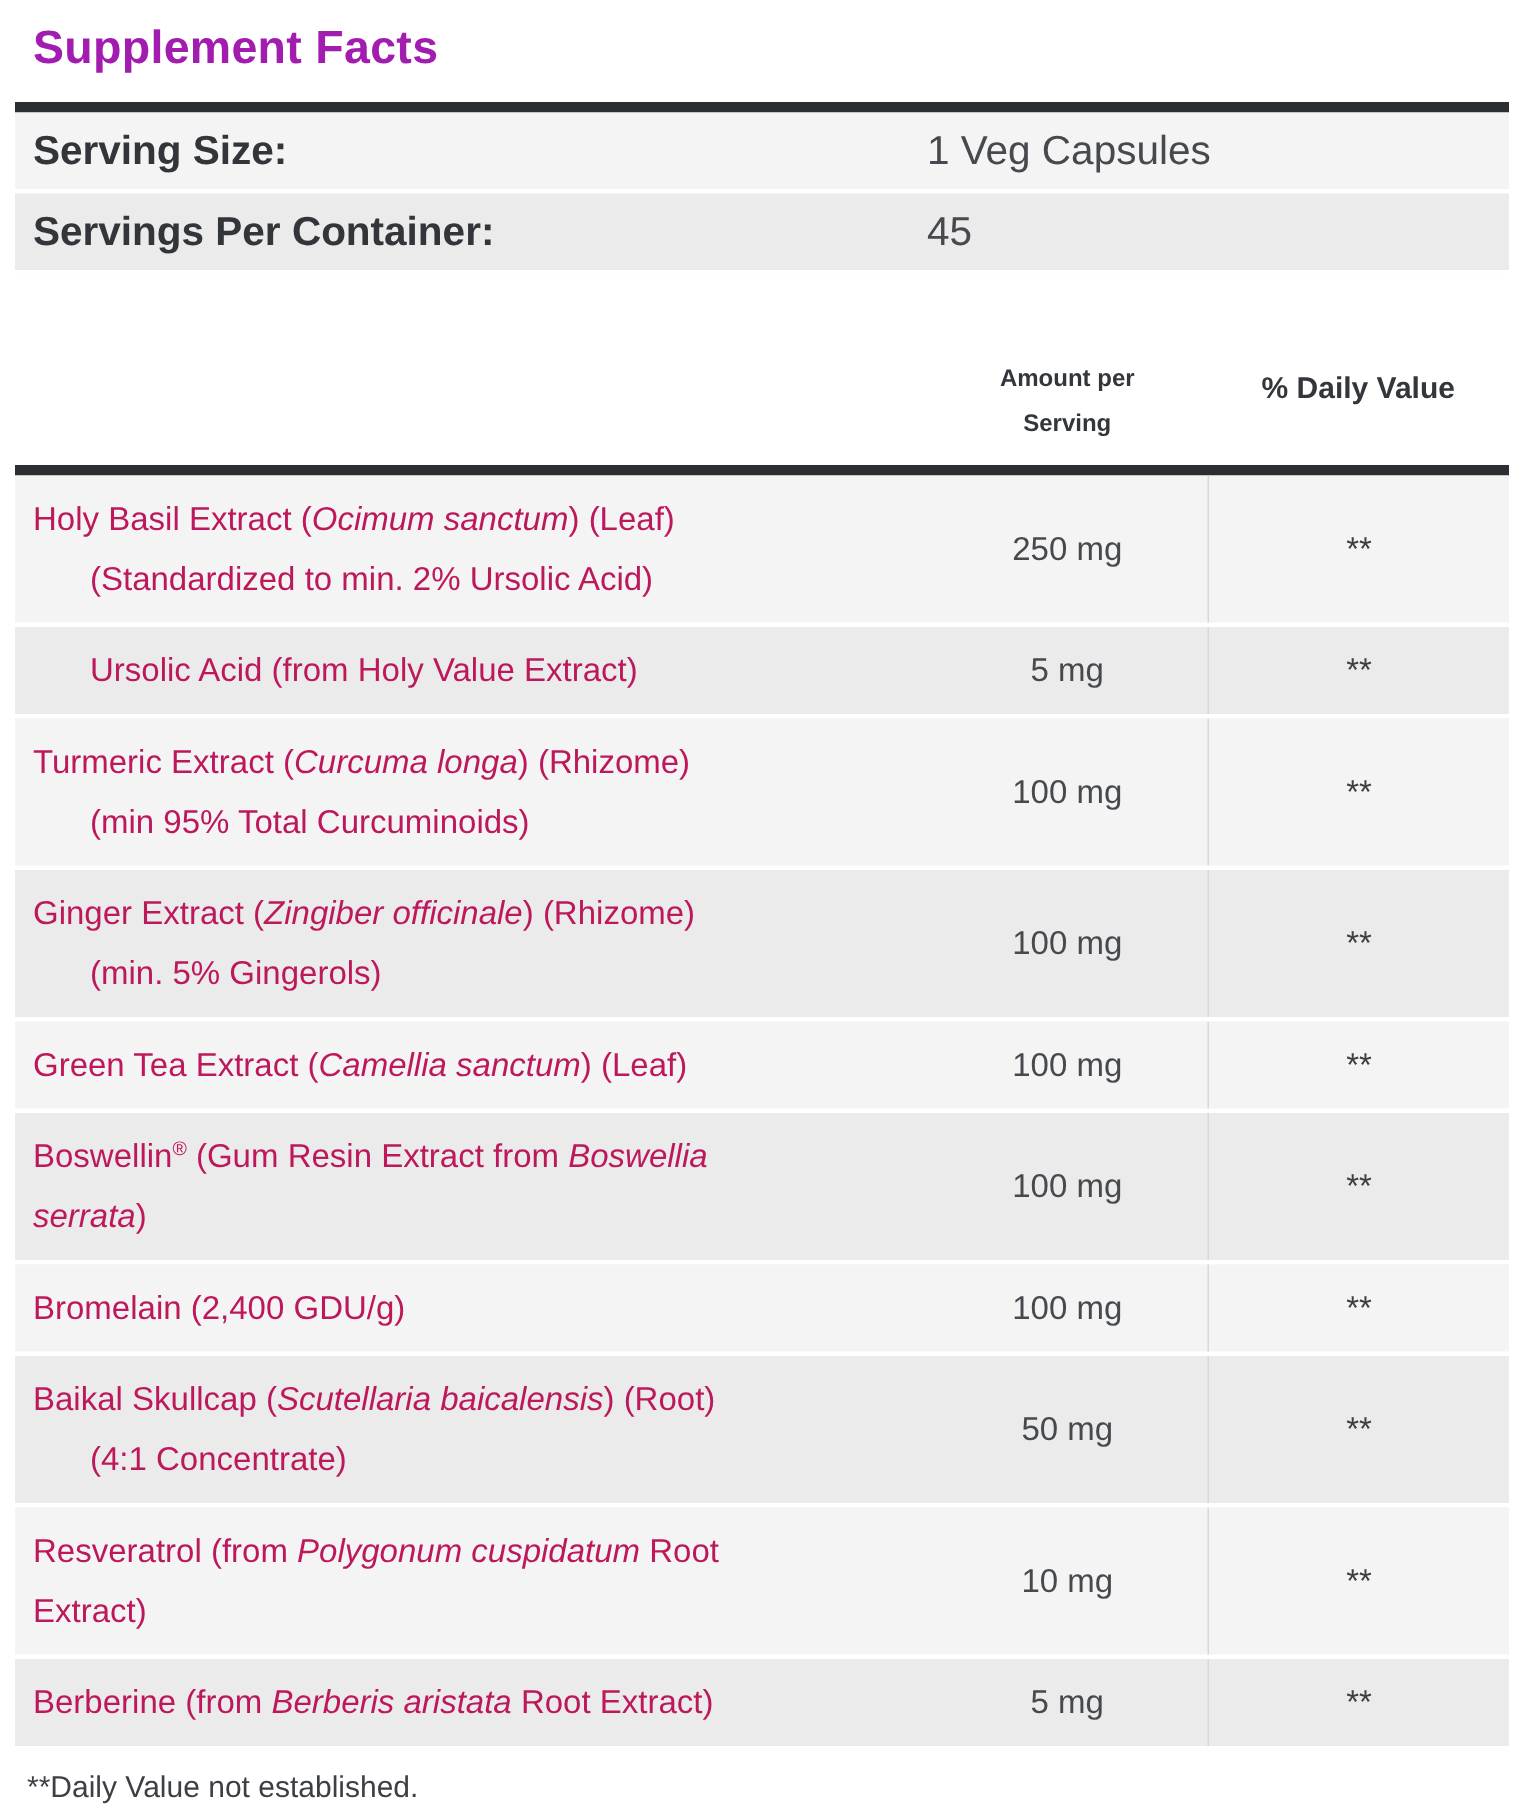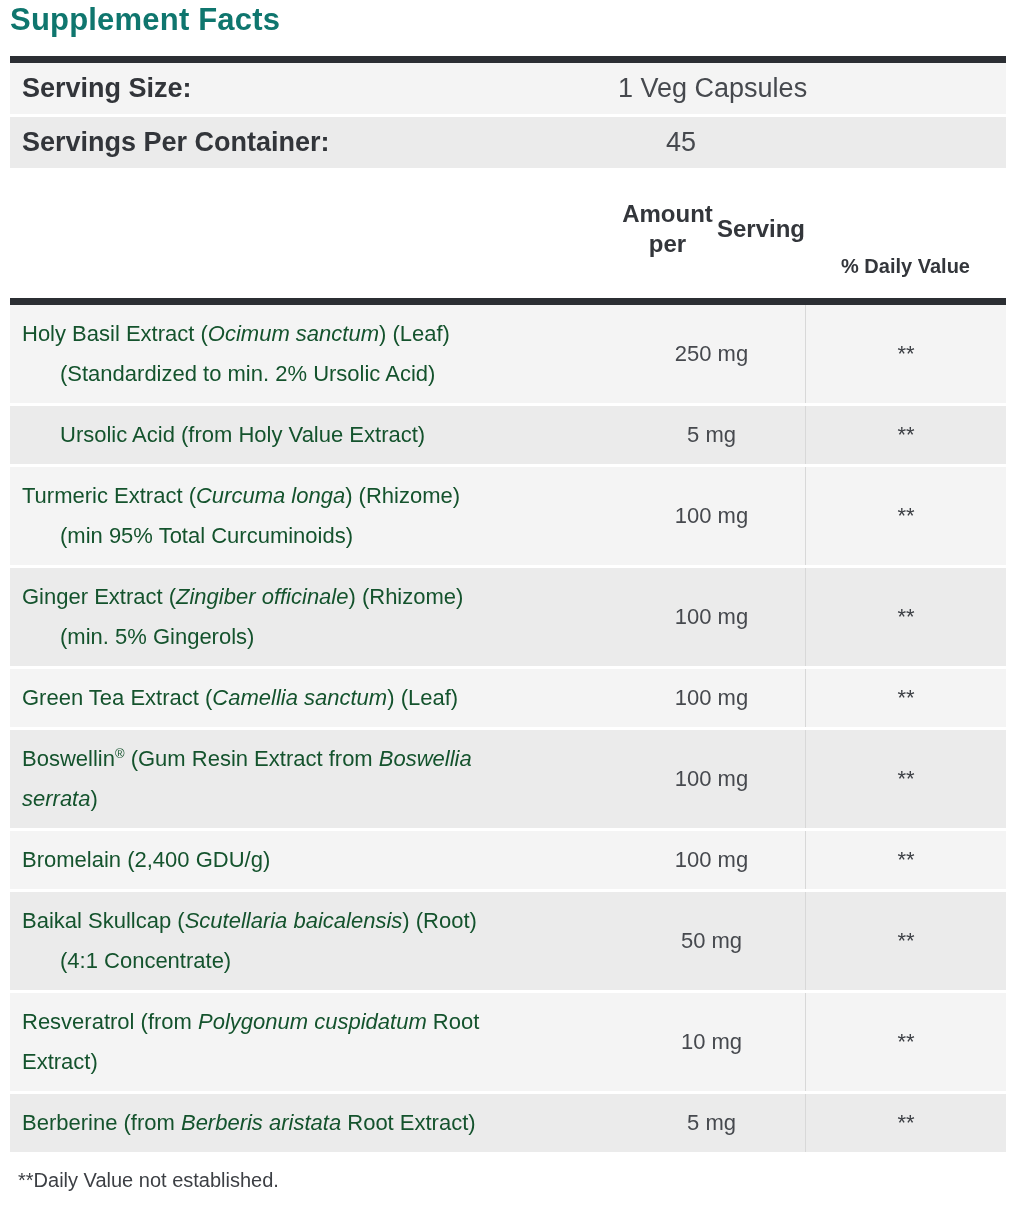--- a/index.html
+++ b/index.html
@@ -12,75 +12,76 @@
     width: 1024px;
     height: 1209px;
     background: #ffffff;
     overflow: hidden;
   }
   .panel {
     margin-left: 10px;
     width: 996px;
   }
   .title {
-    margin: 0;
+    margin: 12px;
     padding-top: 0;
     font-size: 31px;
     line-height: 40px;
     font-weight: 700;
-    color: #0f766e;
+    color: #a21caf;
     letter-spacing: 0.2px;
   }
   .bar {
     height: 7px;
     background: #2b2e33;
   }
   .bar-top { margin-top: 16px; }
 
   
   .s-row {
     display: flex;
     align-items: center;
     height: 51px;
     border-bottom: 3px solid #ffffff;
     font-size: 27px;
   }
   .s-row.light { background: #f4f4f4; }
-  .s-row.dark  { background: #ebebeb; gap: 48px; }
+  .s-row.dark  { background: #ebebeb; }
   .s-label {
     width: 596px;
     padding-left: 12px;
     box-sizing: content-box;
     font-weight: 700;
     color: #32353a;
   }
   .s-value { color: #46494e; }
 
   
   .head-row { display: flex; height: 127px; background: #ffffff; }
   .head-name { width: 608px; }
   .head-amt {
     width: 187px;
     display: flex;
+    flex-direction: column;
     justify-content: flex-end;
     align-items: center;
     padding-bottom: 12px;
     box-sizing: border-box;
     font-weight: 700;
-    font-size: 24px;
+    font-size: 16px;
     line-height: 30px;
     color: #33363b;
     text-align: center;
   }
   .head-dv {
     flex: 1;
     display: flex;
     align-items: flex-end;
     justify-content: center;
-    padding-bottom: 20px;
+    padding-bottom: 39px;
     box-sizing: border-box;
     font-weight: 700;
     font-size: 20px;
     color: #33363b;
   }
 
   
   .t-row {
     display: flex;
     border-bottom: 3px solid #ffffff;
@@ -92,21 +93,21 @@
     box-sizing: border-box;
     padding: 9px 6px 9px 12px;
     display: flex;
     flex-direction: column;
     justify-content: center;
     min-height: 57px;
   }
   .line {
     font-size: 22px;
     line-height: 40px;
-    color: #14532d;
+    color: #be185d;
   }
   .line.indent { padding-left: 38px; }
   .line .i { font-style: italic; }
   .line .sup {
     font-size: 13px;
     vertical-align: super;
     line-height: 0;
   }
   .cell-amt {
     width: 187px;

